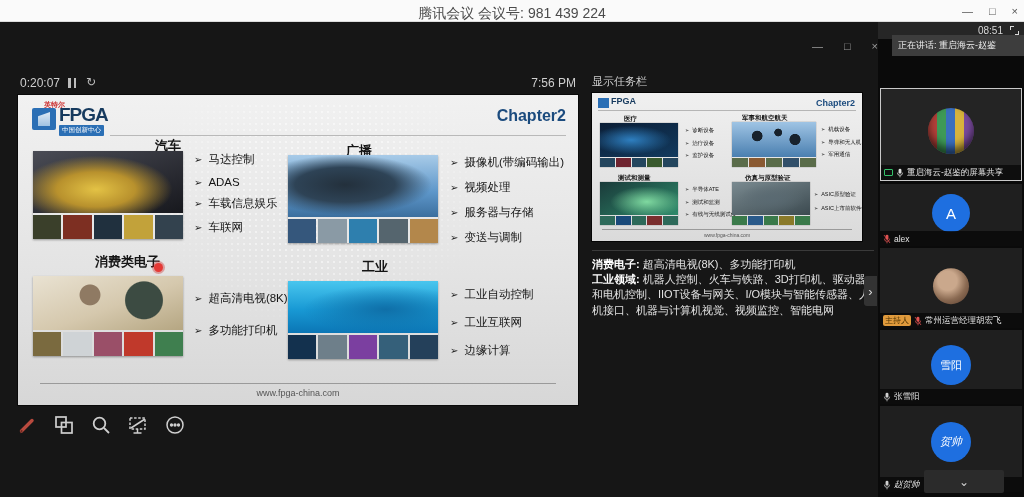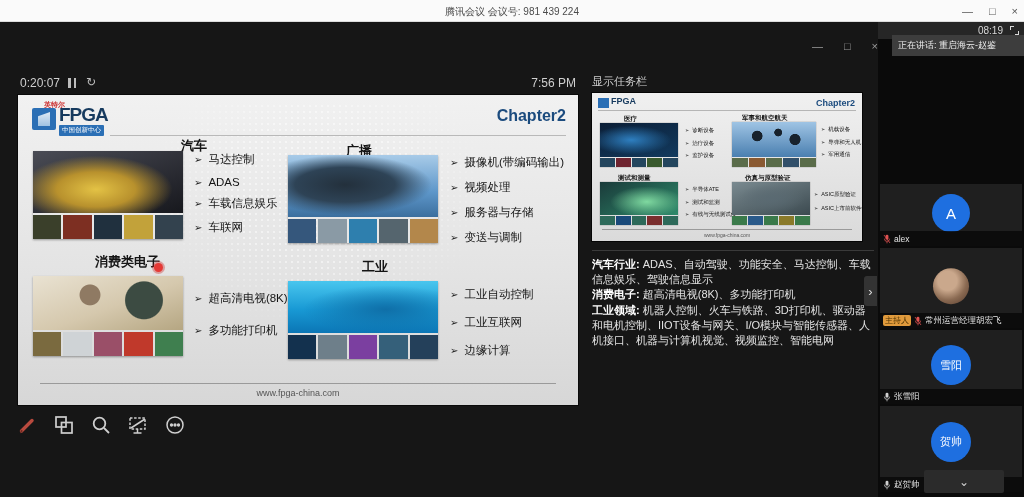--- a/index.html
+++ b/index.html
@@ -3,21 +3,21 @@
 <meta charset="utf-8">
 <style>
   * { box-sizing: border-box; margin: 0; padding: 0; }
   html,body { width:1024px; height:497px; overflow:hidden; background:#000;
     font-family:"Liberation Sans","DejaVu Sans",sans-serif; }
 
   
   .titlebar { position:absolute; top:0; left:0; width:1024px; height:22px;
     background:#fafafa; border-bottom:1px solid #ddd; z-index:40; }
   .tb-title { position:absolute; left:0; right:0; top:5px; text-align:center;
-    font-size:10px; color:#4b4b4b; }
+    font-size:14px; color:#4b4b4b; }
   .tb-ctrls { position:absolute; right:6px; top:0; height:22px; display:flex; align-items:center; gap:16px;
     color:#555; font-size:11px; }
   .tb-ctrls span { cursor:default; }
 
   
   .app { position:absolute; top:22px; left:0; width:1024px; height:475px; background:#161616; }
 
   
   .ppt-toolbar { position:absolute; top:16px; left:0; width:585px; height:22px; display:flex; align-items:center; }
   .ppt-btn { display:flex; align-items:center; gap:5px; color:#b9b9b9; font-size:10px; margin-left:26px; cursor:default; }
@@ -205,21 +205,21 @@
     <div class="hdr-line"></div>
 
     <div class="logo">
       <span class="logo-brand">英特尔</span>
       <span class="logo-box"></span>
       <span class="logo-main">FPGA</span>
       <span class="logo-sub">中国创新中心</span>
     </div>
     <div class="chapter">Chapter2</div>
 
-    <div class="sec-title" style="left:137px; top:42px;margin-left:26px;">汽车</div>
+    <div class="sec-title" style="left:137px; top:42px;">汽车</div>
     <div class="pic pic-car" style="left:15px; top:56px; width:150px; height:88px;">
       <div class="main"></div>
         <div class="thumbs">
           <i></i>
           <i></i>
           <i></i>
           <i></i>
           <i></i>
         </div>
     </div>
@@ -468,38 +468,49 @@
           <span class="arr">➢</span>
           <span>ASIC上市前软件设计</span>
         </div>
     </div>
 
     <div class="pv-foot-line"></div>
     <div class="pv-footer">www.fpga-china.com</div>
   </div>
 
   <div class="notes">
-    <p><b>汽车行业:</b><span> ADAS、自动驾驶、功能安全、马达控制、车载信息娱乐、驾驶信息显示</span></p>
     <p><b>消费电子:</b><span> 超高清电视(8K)、多功能打印机</span></p>
     <p><b>工业领域:</b><span> 机器人控制、火车与铁路、3D打印机、驱动器和电机控制、IIOT设备与网关、I/O模块与智能传感器、人机接口、机器与计算机视觉、视频监控、智能电网</span></p>
   </div>
 
   <div class="expand-tab">
     <span>›</span>
   </div>
 
   <div class="videos">
     <div class="clock-strip">
-      <span>08:19</span>
+      <span>08:51</span>
       <span class="fs-icon"></span>
     </div>
     <div class="toast">
       <span>正在讲话: 重启海云-赵鉴</span>
     </div>
 
+    <div class="tile" style="top:66px; height:93px; border:1px solid #c9c9c9; background:#242424;">
+      <div class="mosaic"></div>
+      <div class="tile-label">
+        <span class="share-glyph"></span>
+        <svg width="8" height="10" viewBox="0 0 10 12">
+          <rect x="3.2" y="0.6" width="3.6" height="6.2" rx="1.8" fill="#e0e0e0"></rect>
+          <path d="M1.8 5.6 a3.2 3.4 0 0 0 6.4 0" stroke="#e0e0e0" fill="none" stroke-width="1"></path>
+          <line x1="5" y1="9.4" x2="5" y2="11.4" stroke="#e0e0e0" stroke-width="1"></line>
+        </svg>
+        <span>重启海云-赵鉴的屏幕共享</span>
+      </div>
+    </div>
 
     <div class="tile" style="top:162px; height:62px;">
       <div class="avatar" style="width:38px; height:38px; font-size:15px;">
         <span>A</span>
       </div>
       <div class="tile-label">
         <svg width="8" height="10" viewBox="0 0 10 12">
           <rect x="3.2" y="0.6" width="3.6" height="6.2" rx="1.8" fill="#e05252"></rect>
           <path d="M1.8 5.6 a3.2 3.4 0 0 0 6.4 0" stroke="#e05252" fill="none" stroke-width="1"></path>
           <line x1="5" y1="9.4" x2="5" y2="11.4" stroke="#e05252" stroke-width="1"></line>
@@ -530,21 +541,21 @@
         <svg width="8" height="10" viewBox="0 0 10 12">
           <rect x="3.2" y="0.6" width="3.6" height="6.2" rx="1.8" fill="#e05252"></rect>
           <path d="M1.8 5.6 a3.2 3.4 0 0 0 6.4 0" stroke="#e05252" fill="none" stroke-width="1"></path>
           <line x1="5" y1="9.4" x2="5" y2="11.4" stroke="#e05252" stroke-width="1"></line>
           <line x1="1.2" y1="1" x2="8.8" y2="11" stroke="#e05252" stroke-width="1"></line>
         </svg>
         <span>常州运营经理胡宏飞</span>
       </div>
     </div>
 
-    <div class="tile" style="top:384px; height:86px;">
+    <div class="tile" style="top:384px; height:86px;font-style:italic;">
       <div class="avatar" style="width:40px; height:40px; font-size:11px; top:44%;">
         <span>贺帅</span>
       </div>
       <div class="tile-label">
         <svg width="8" height="10" viewBox="0 0 10 12">
           <rect x="3.2" y="0.6" width="3.6" height="6.2" rx="1.8" fill="#cfcfcf"></rect>
           <path d="M1.8 5.6 a3.2 3.4 0 0 0 6.4 0" stroke="#cfcfcf" fill="none" stroke-width="1"></path>
           <line x1="5" y1="9.4" x2="5" y2="11.4" stroke="#cfcfcf" stroke-width="1"></line>
         </svg>
         <span>赵贺帅</span>

